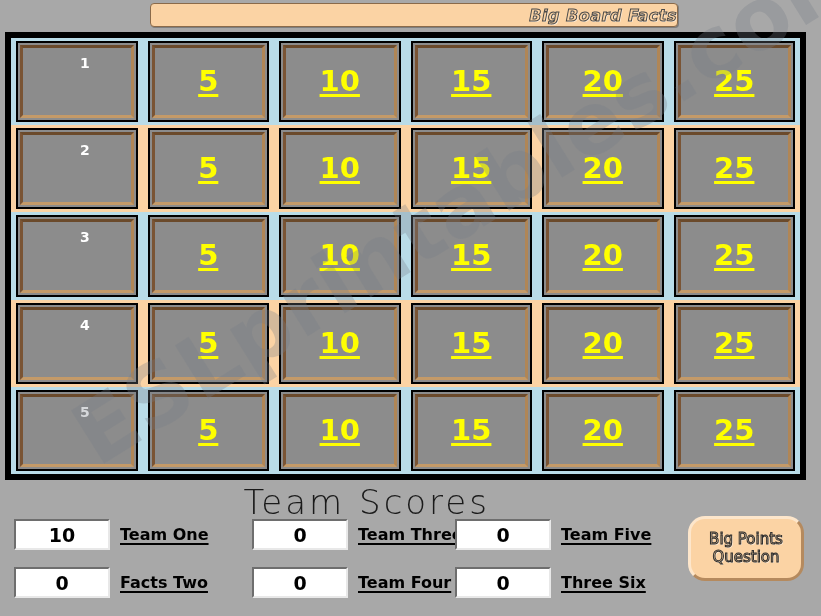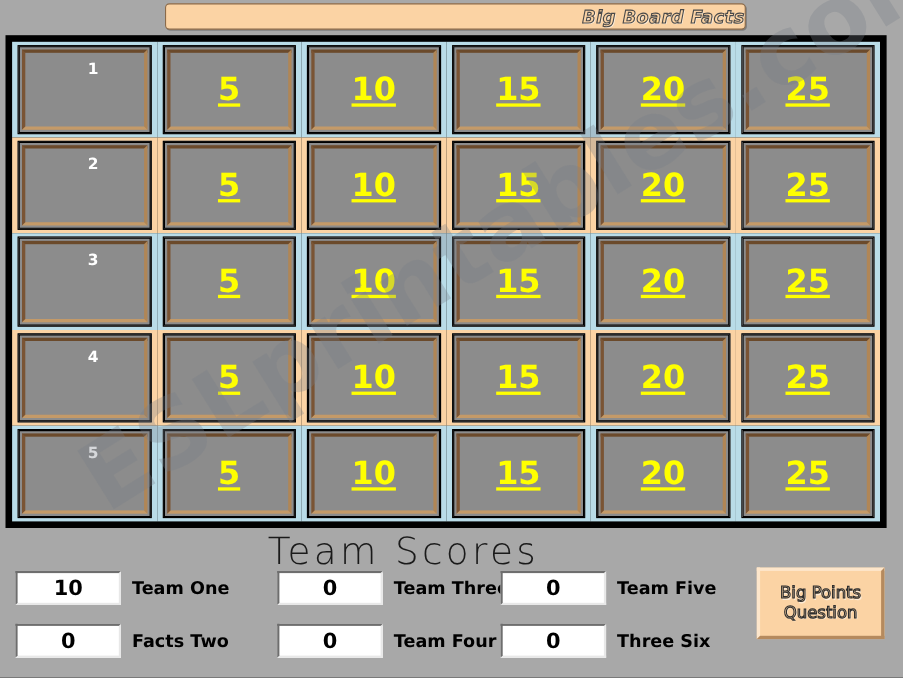--- a/index.html
+++ b/index.html
@@ -188,20 +188,21 @@
     font-weight: bold;
     font-size: 19px;
     color: #000000;
   }
   .team-label {
     margin-left: 10px;
     font-family: "DejaVu Sans", sans-serif;
     font-weight: bold;
     font-size: 16px;
     color: #000000;
+    text-decoration: underline;
     text-decoration-thickness: 2px;
     text-underline-offset: 3px;
     white-space: nowrap;
     text-align: right;
   }
 
   
   #big-points-button {
     position: absolute;
     left: 688px;
@@ -212,20 +213,21 @@
     border-top: 3px solid #fde6cb;
     border-left: 3px solid #fde6cb;
     border-right: 3px solid #b58a5e;
     border-bottom: 3px solid #b58a5e;
     display: flex;
     flex-direction: column;
     align-items: center;
     justify-content: center;
     z-index: 12;
     cursor: pointer;
+    border-radius: 17px;
   }
   #big-points-button span {
     font-family: "DejaVu Sans", sans-serif;
     font-size: 15px;
     line-height: 1.15;
     color: #fbd3a4;
     -webkit-text-stroke: 1px #2e2e2e;
     text-shadow: 1px 1px 0 rgba(255,255,255,0.55);
     white-space: nowrap;
   }

